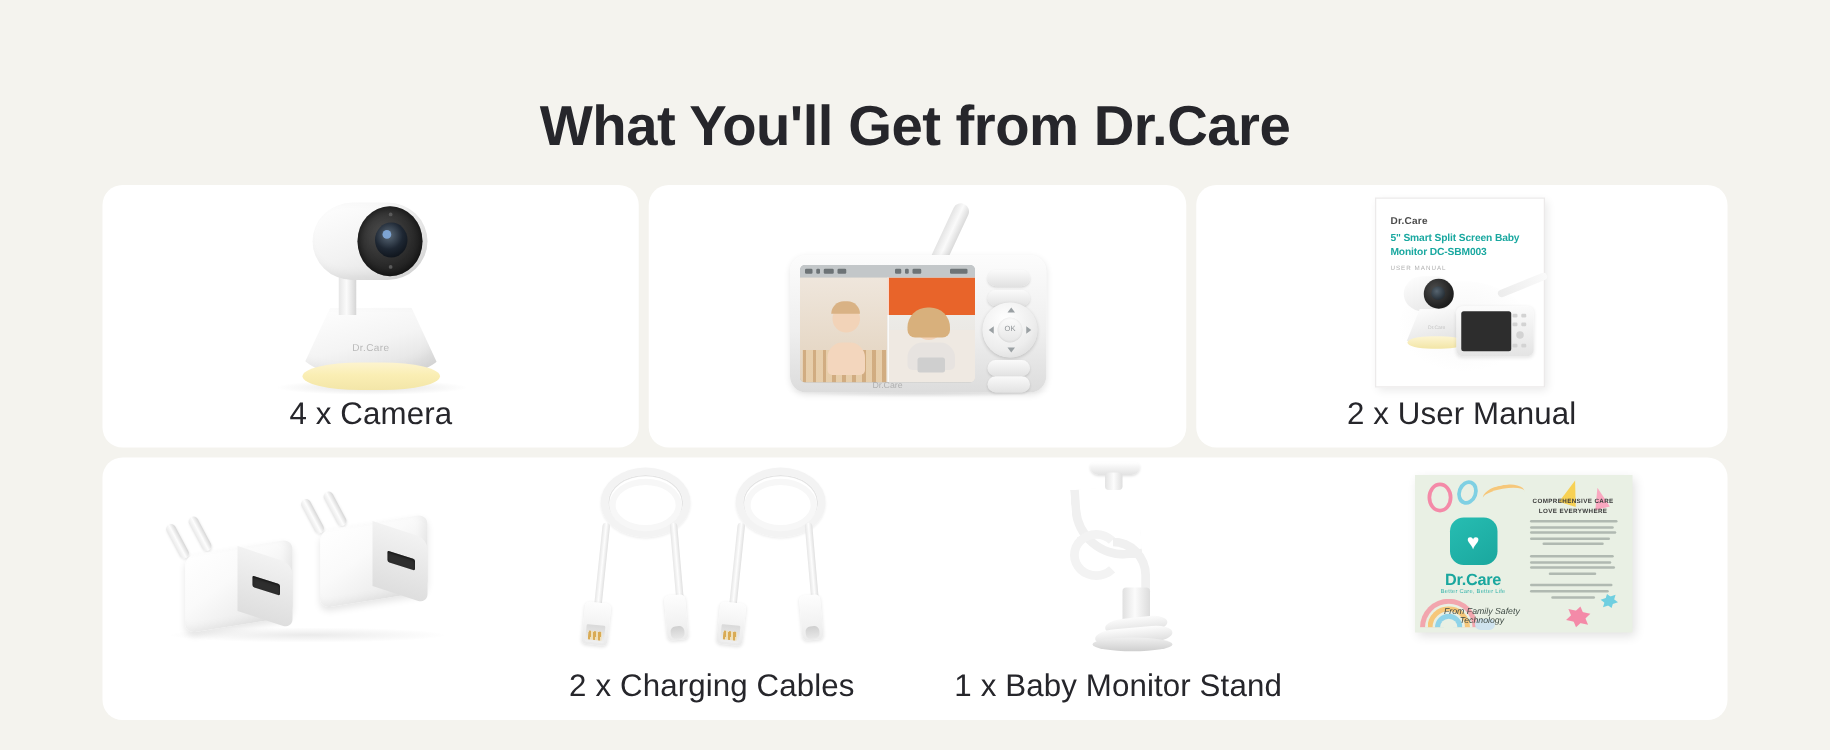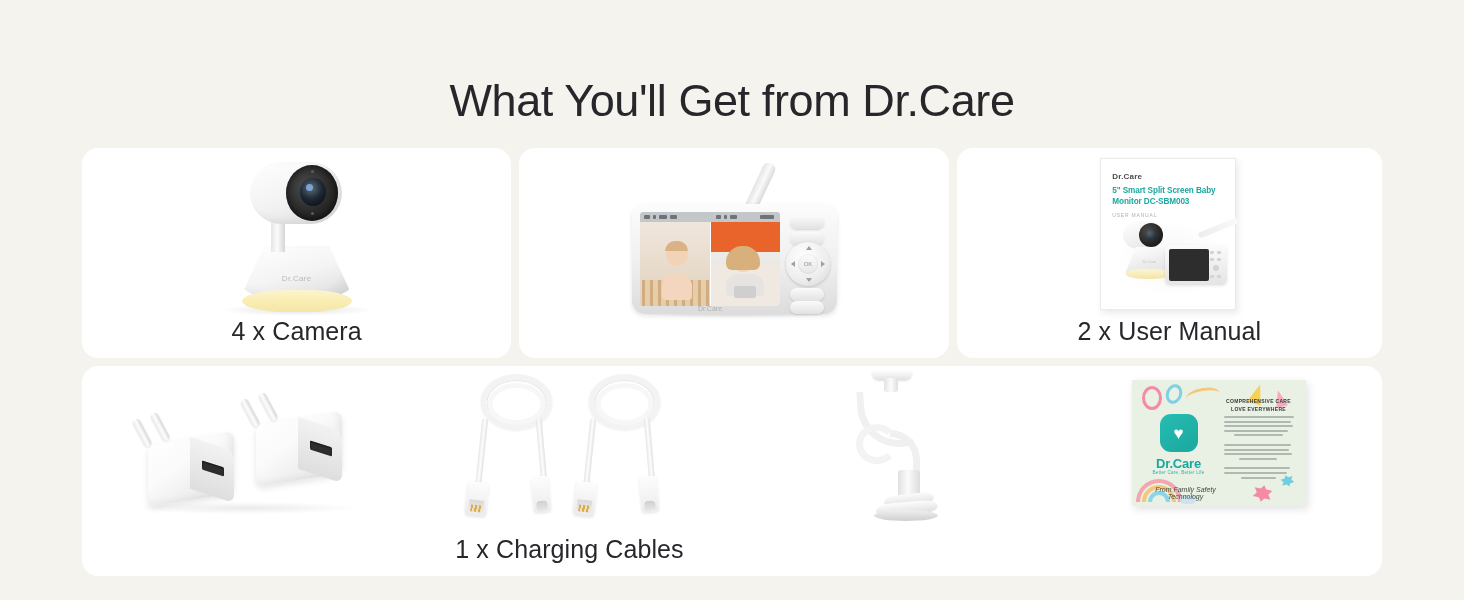--- a/index.html
+++ b/index.html
@@ -14,21 +14,21 @@
     background: #f4f3ee;
     font-family: "Liberation Sans", sans-serif;
     color: #26262b;
     position: relative;
   }
 
   
   .page-title {
     text-align: center;
     font-size: 45px;
-    font-weight: 400;
+    font-weight: 700;
     letter-spacing: -0.4px;
     color: #26262b;
     padding-top: 78px;
     line-height: 1;
   }
 
   
   .row {
     display: flex;
     gap: 8px;
@@ -635,37 +635,38 @@
             <div class="cab-usba">
               <div class="cab-usba-tip"></div>
               <div class="cab-gold"></div>
             </div>
             <div class="cab-usbc">
               <div class="cab-usbc-tip"></div>
             </div>
           </div>
         </div>
       </div>
-      <div class="caption">1 x Charging Cables</div>
+      <div class="caption">2 x Charging Cables</div>
     </div>
 
     <div class="cell">
       <div class="art">
         <div class="std-wrap">
           <div class="std-plate"></div>
           <div class="std-collar"></div>
           <div class="std-goose1"></div>
           <div class="std-goose2"></div>
           <div class="std-goose3"></div>
           <div class="std-post"></div>
           <div class="std-clamp1"></div>
           <div class="std-clamp2"></div>
           <div class="std-foot"></div>
         </div>
       </div>
+      <div class="caption">1 x Baby Monitor Stand</div>
     </div>
 
     <div class="cell">
       <div class="art">
         <div class="tyc-wrap">
           <div class="tyc-card">
             <div class="dd dd-balloon"></div>
             <div class="dd dd-balloon2"></div>
             <div class="dd dd-squig"></div>
             <div class="dd dd-bolt"></div>

